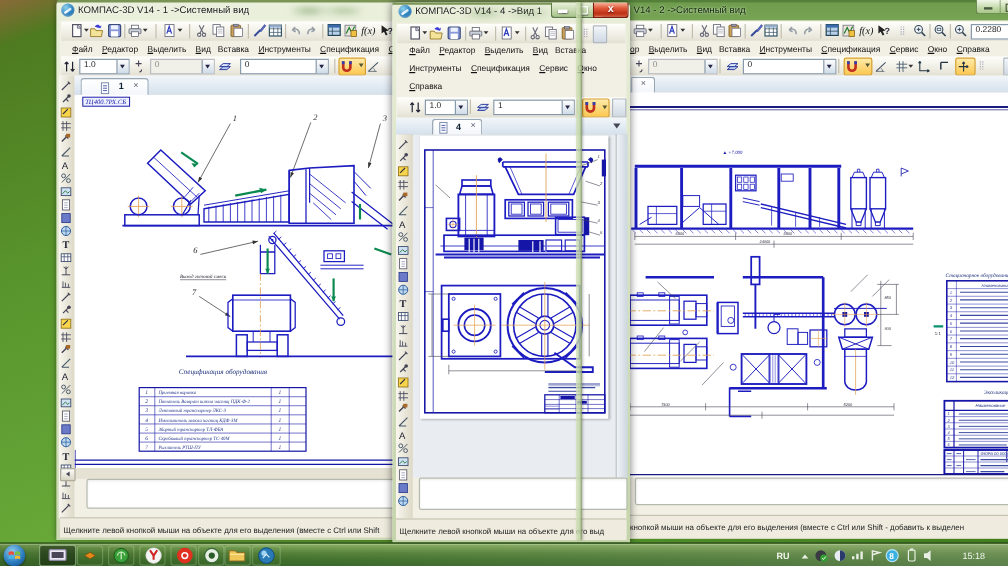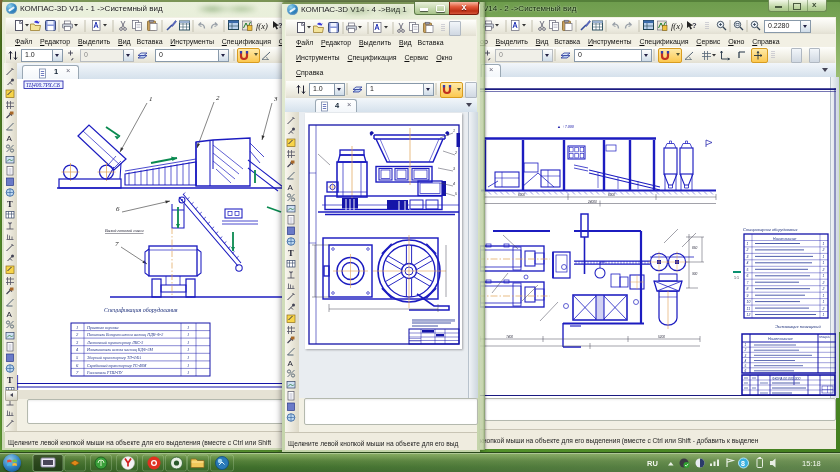--- a/index.html
+++ b/index.html
@@ -1,17 +1,17 @@
 <!DOCTYPE html>
 <html><head><meta charset="utf-8">
 <style>
 html,body{margin:0;padding:0;}
 body{width:840px;height:472px;overflow:hidden;font-family:"Liberation Sans",sans-serif;position:relative;}
 #screen{position:absolute;left:0;top:0;width:840px;height:472px;background:linear-gradient(160deg,#8a6a38 0%,#4e7a20 5%,#58942c 30%,#67a838 60%,#3f7a1c 100%);overflow:hidden;}
-.win{position:absolute;border-radius:4px 4px 0 0;}
+.win{position:absolute;border-radius:4px 4px 0 0;margin-left:45px;}
 .wbody{position:absolute;background:#f2f0e4;}
 .menu{position:absolute;font-size:7px;color:#111;white-space:nowrap;}
 .tbar{position:absolute;background:linear-gradient(#fefefb,#eae8dc 80%,#e2dfd2);}
 .combo{position:absolute;background:#fff;border:1px solid #8899aa;height:11px;font-size:7px;color:#222;}
 .combo i{font-style:normal;position:absolute;left:3px;top:1px;}
 .combo .dd{position:absolute;right:0;top:0;width:9px;height:100%;background:linear-gradient(#fdfdfd,#cfdce8);border-left:1px solid #8899aa;}
 .combo .dd:after{content:"";position:absolute;left:2px;top:4px;border:2px solid transparent;border-top:3px solid #224;}
 .combo.dis{background:#f0efe8;border-color:#b8bcc0;}
 .tabrow{position:absolute;background:linear-gradient(#f2f6fa,#d5e1ec);border-bottom:1px solid #b9c4ce;}
 .tab{position:absolute;background:linear-gradient(#ffffff,#f2f6fa);border:1px solid #9aa8b4;border-bottom:none;border-radius:3px 3px 0 0;font-size:7.5px;color:#123;}

